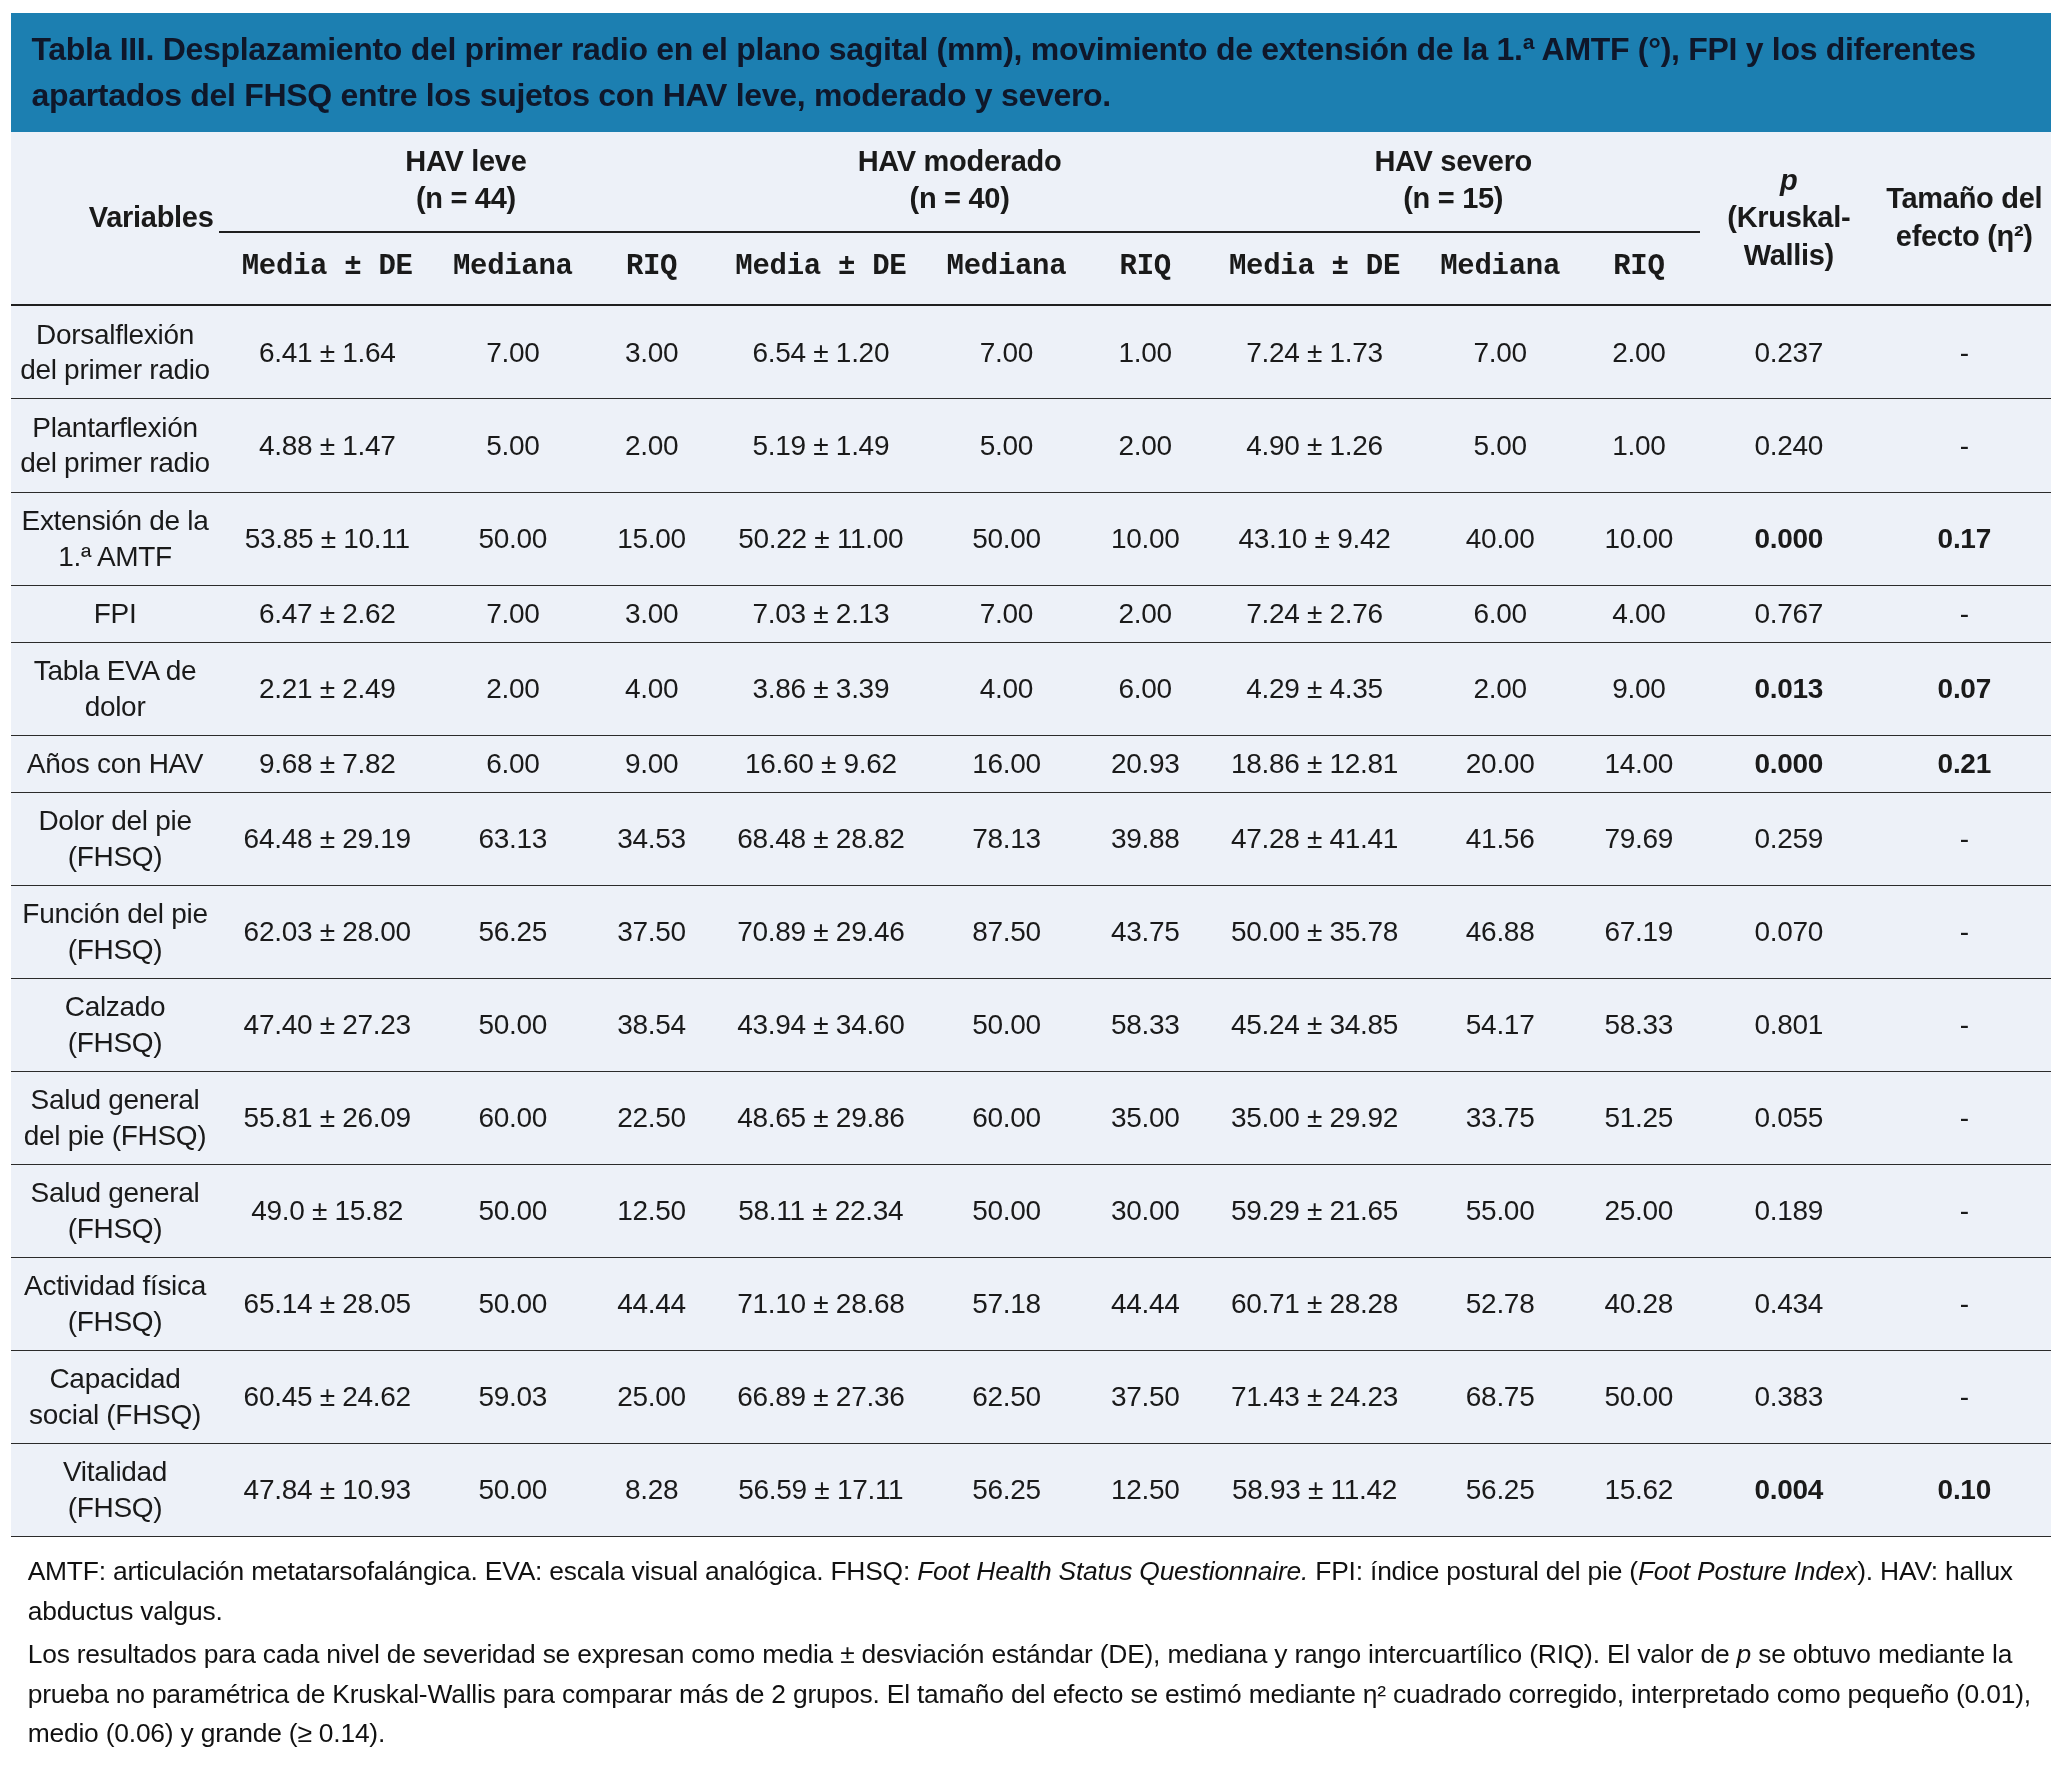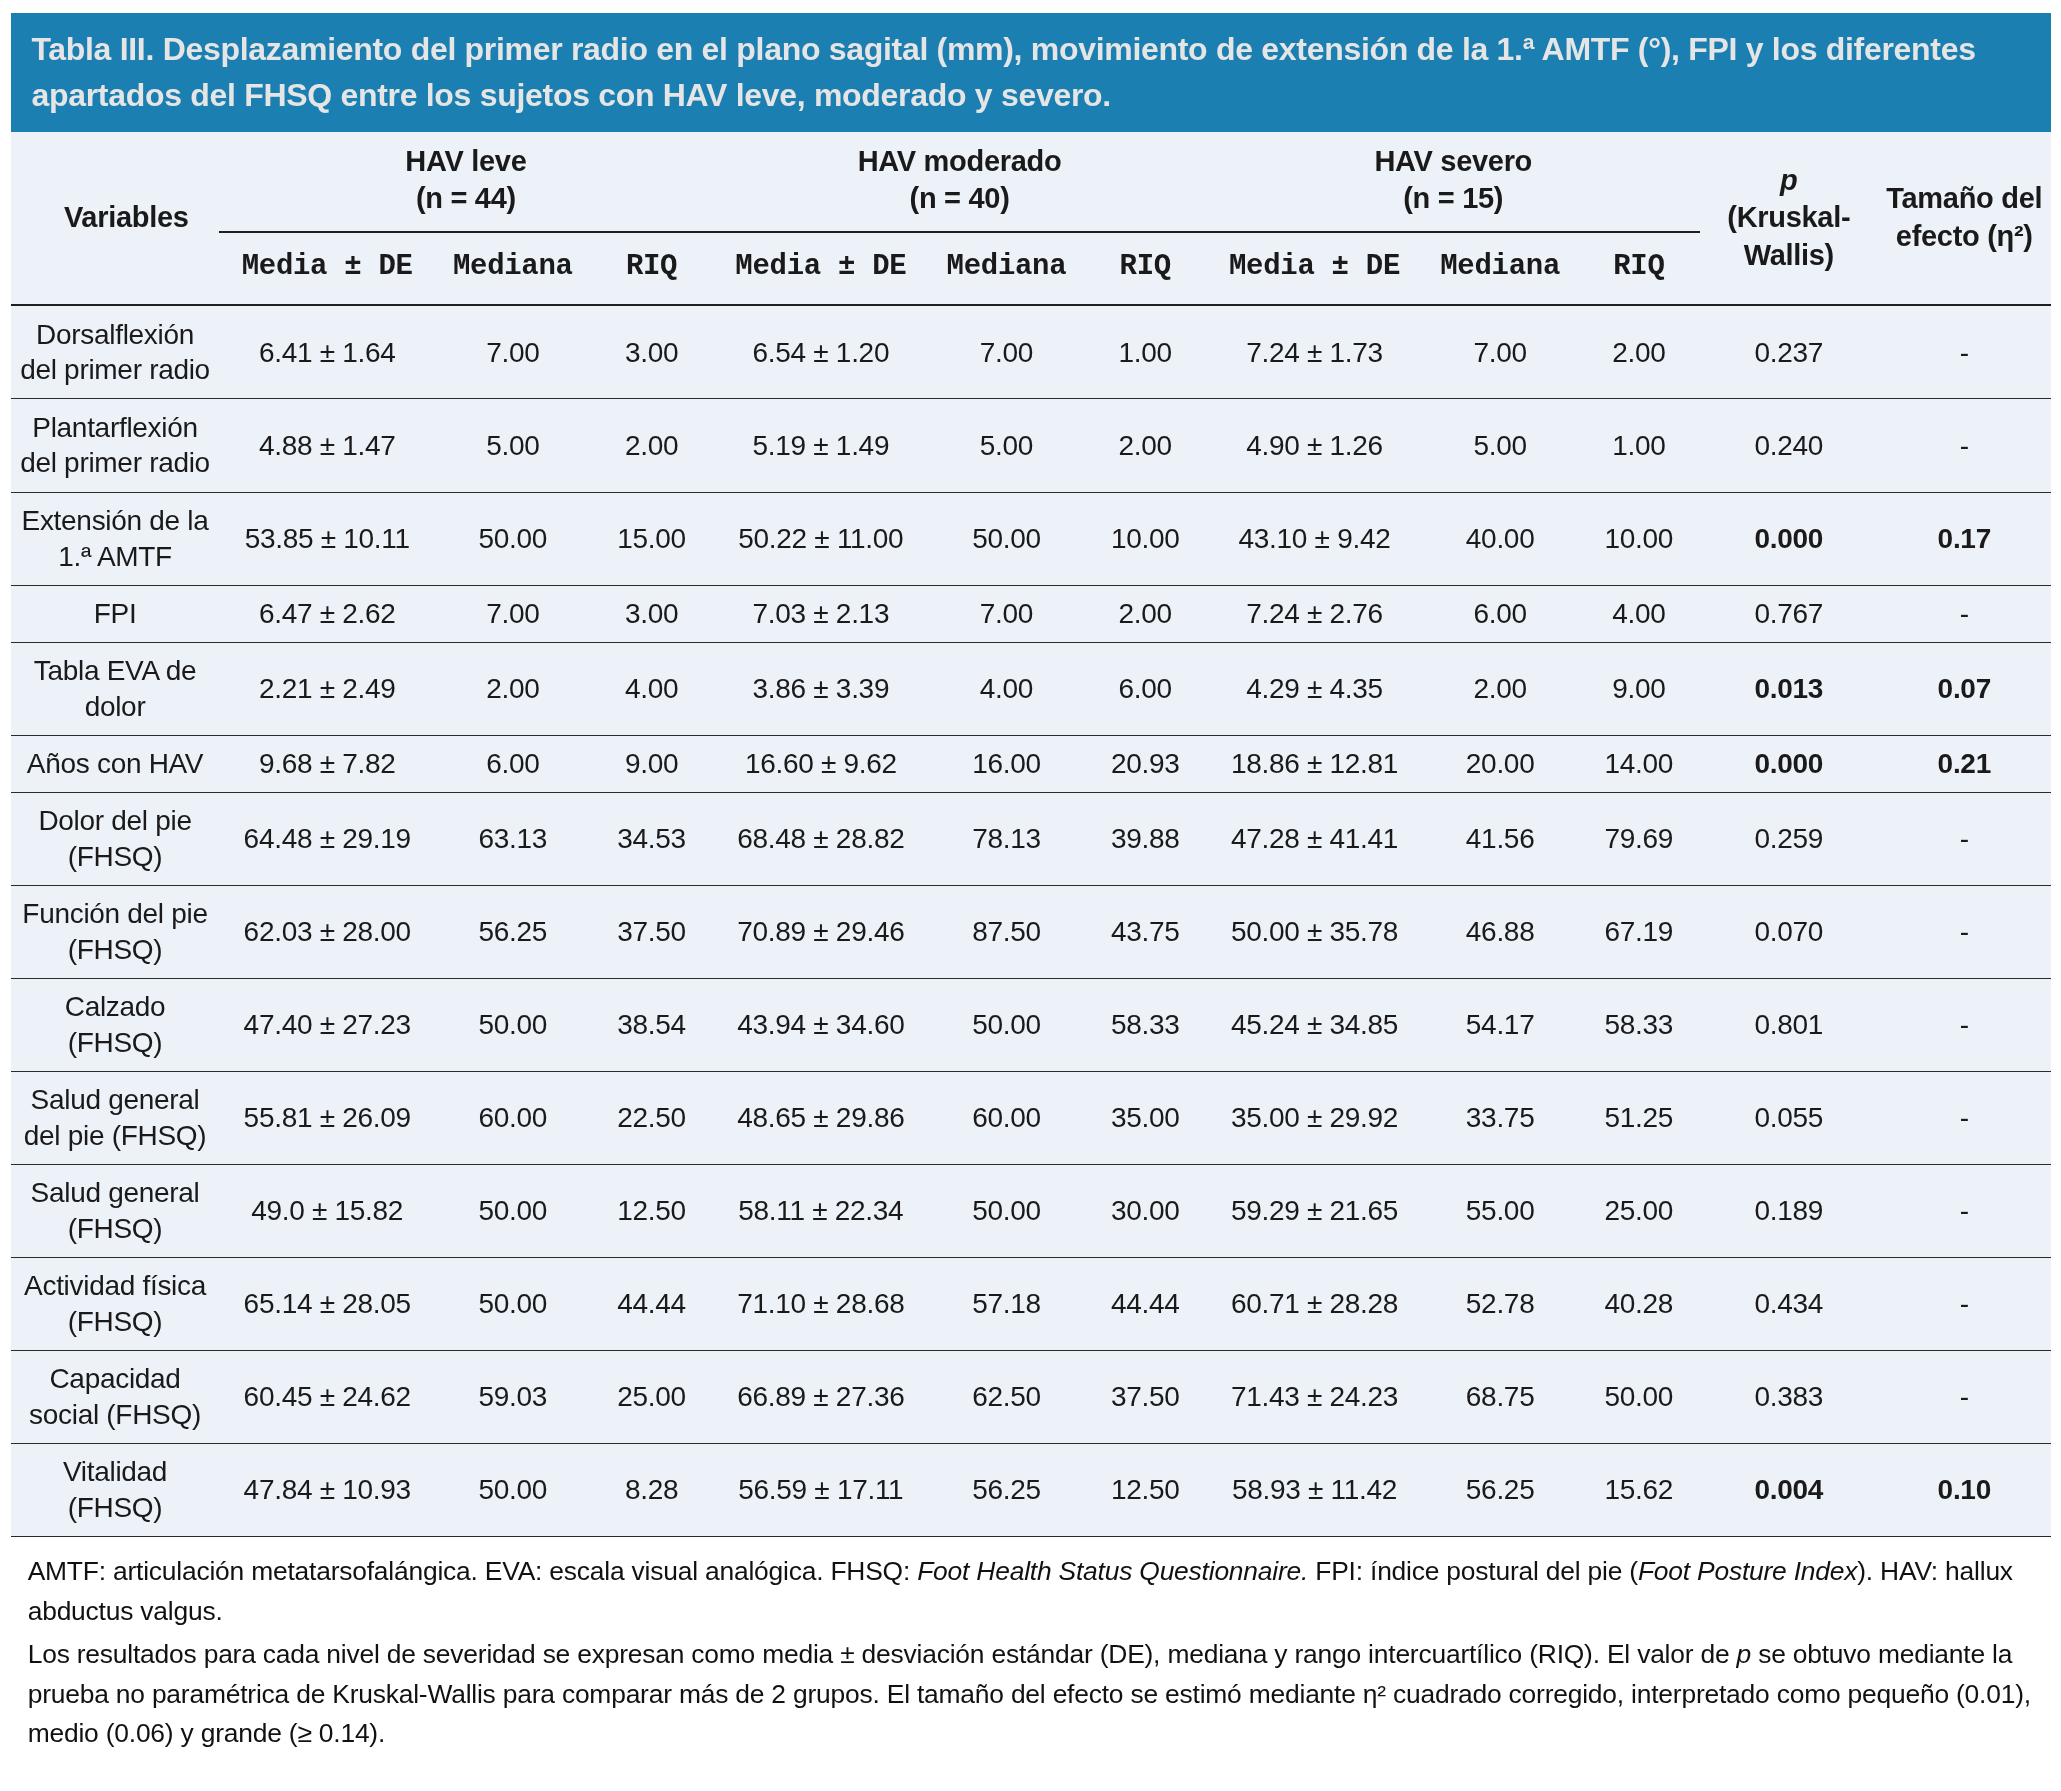--- a/index.html
+++ b/index.html
@@ -8,21 +8,21 @@
     background: #ffffff;
     overflow: hidden;
     font-family: "Liberation Sans", sans-serif;
     color: #1a1a1a;
   }
   .page-pad { padding: 13px 11px 0 11px; }
 
   
   .title-bar {
     background: #1c7fb1;
-    color: #e5e5e5;
+    color: #0f172a;
     font-weight: bold;
     font-size: 32px;
     line-height: 1.45;
     padding: 13px 20.4px;
     letter-spacing: -0.3px;
   }
 
   
   table.results {
     width: 100%;
@@ -36,21 +36,21 @@
     word-wrap: break-word;
   }
   thead th {
     font-weight: bold;
     font-size: 29px;
     line-height: 1.3;
     padding: 11px 5.6px;
     letter-spacing: -0.3px;
   }
   th.var-h {
-    text-align: center;
+    text-align: right;
     padding-left: 28px;
     font-size: 29px;
     border-bottom: 2.8px solid #1f1f1f;
   }
   th.group-h { border-bottom: 2.3px solid #1f1f1f; padding-bottom: 13px; }
   th.side-h  { border-bottom: 2.8px solid #1f1f1f; }
   tr.sub th  { border-bottom: 2.8px solid #1f1f1f; padding: 15px 5.6px 18.6px 5.6px; font-family: Liberation Mono, monospace; }
   th .hdr-em { font-style: italic; display: block; }
 
   tbody td {

